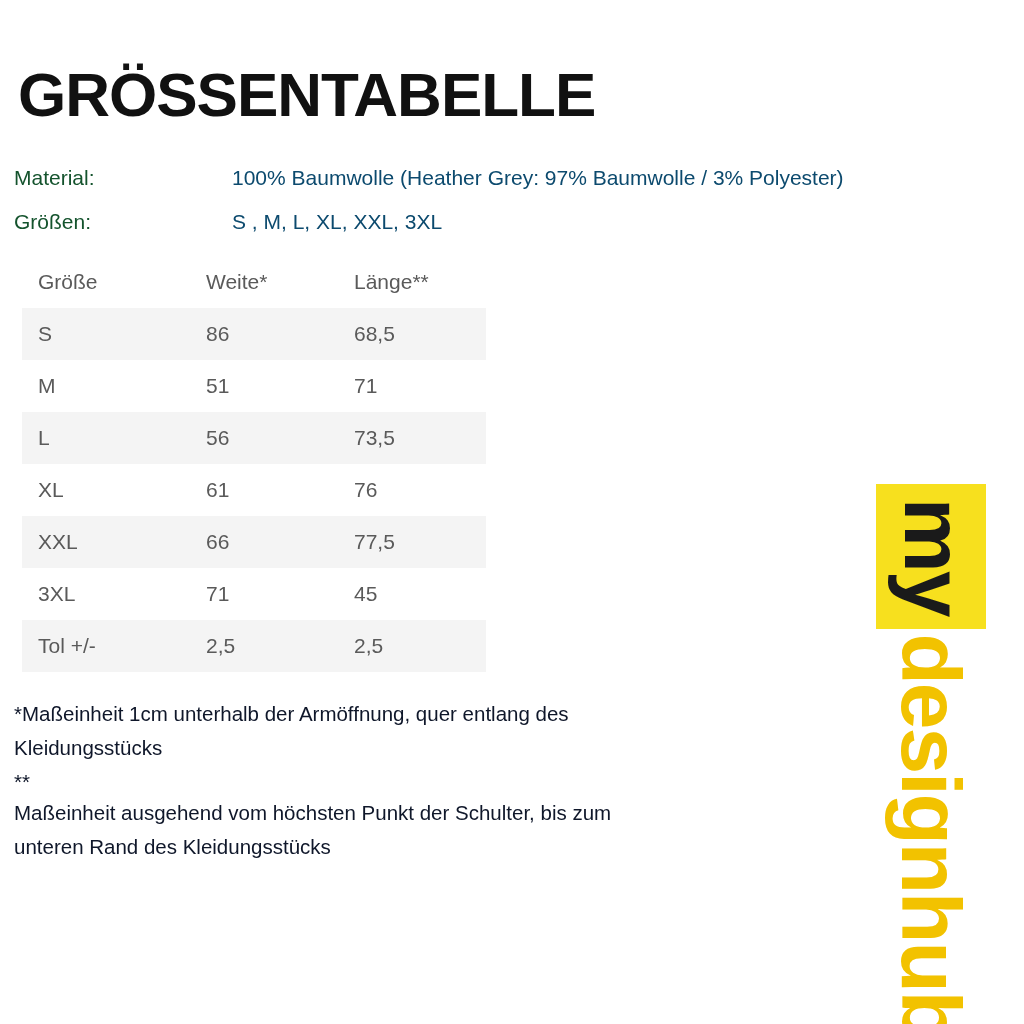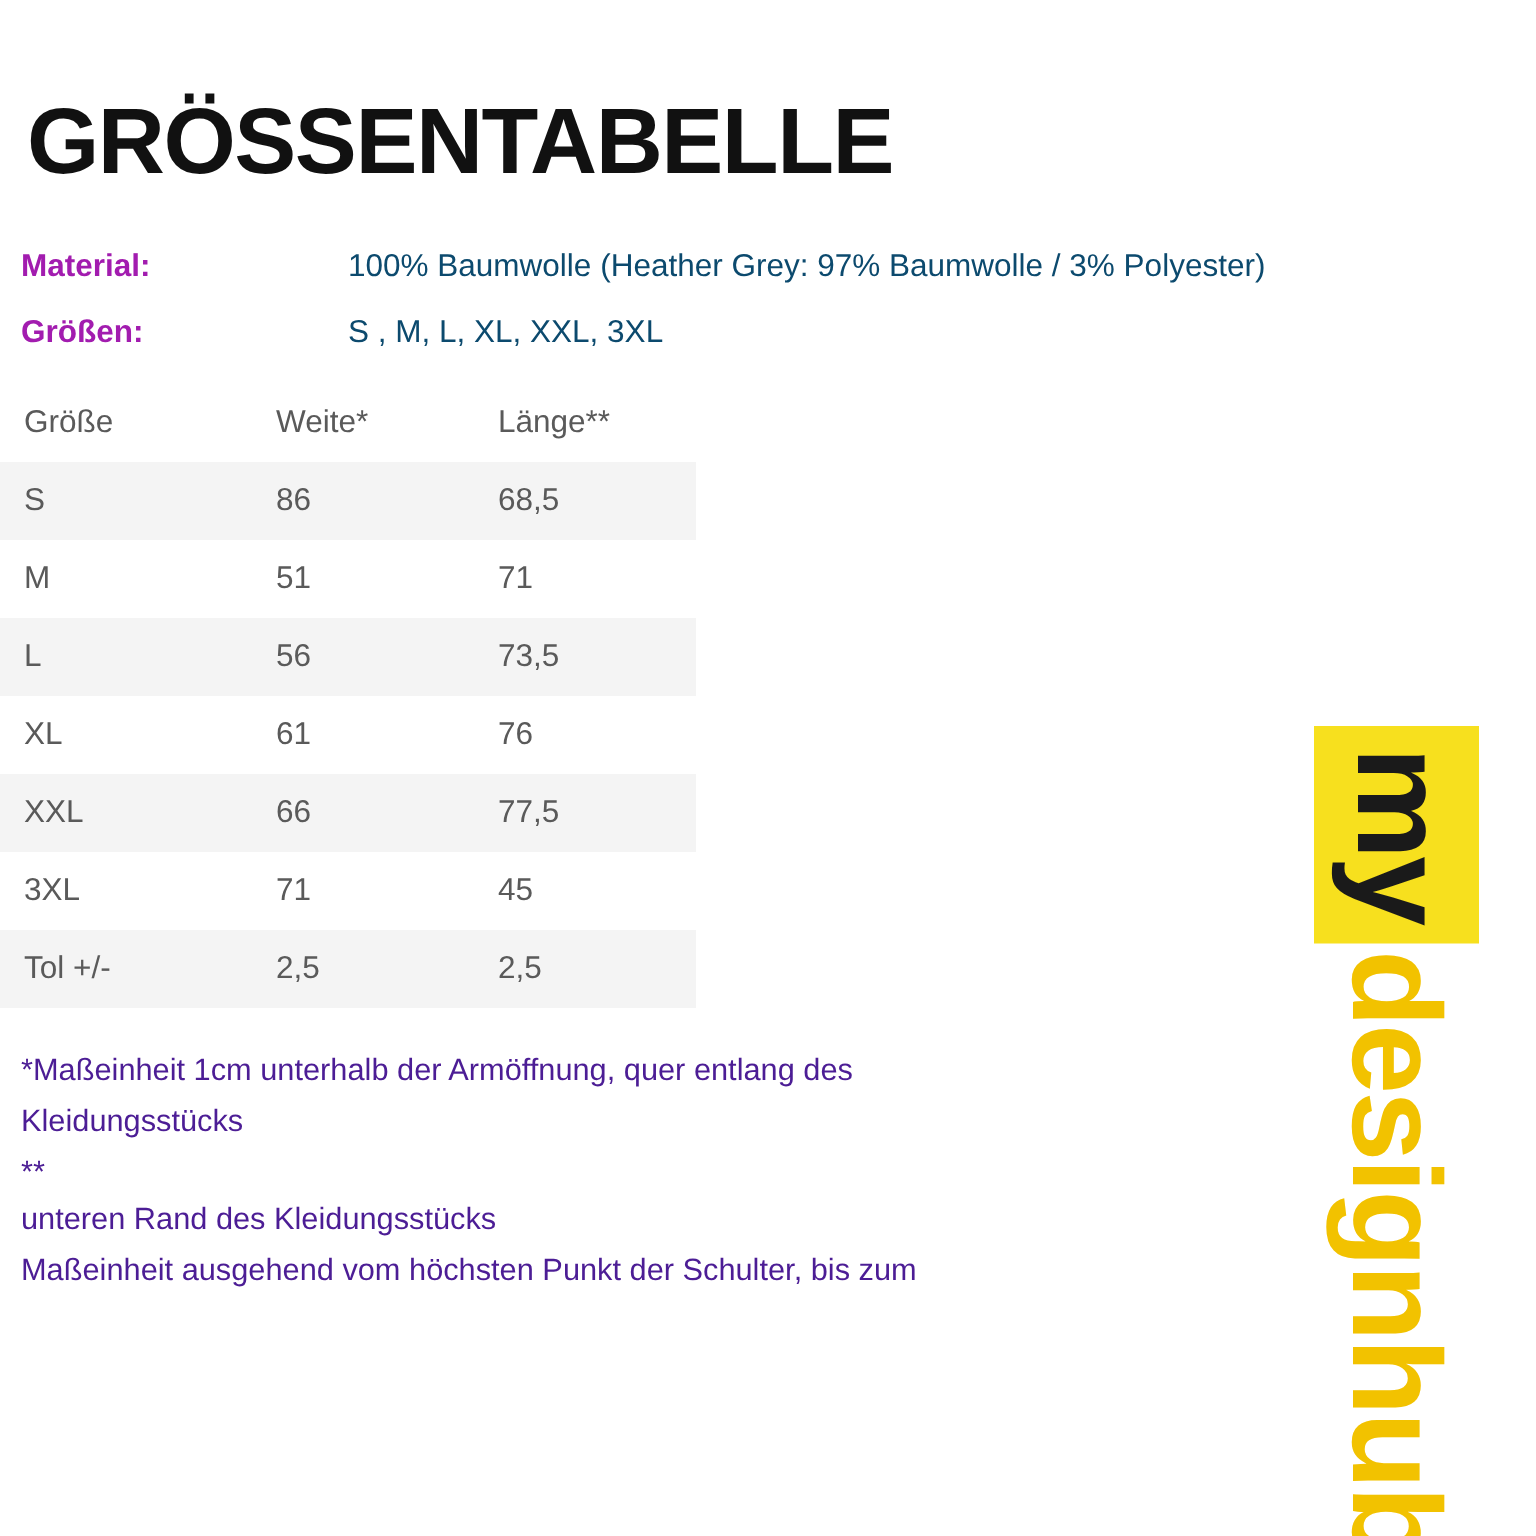--- a/index.html
+++ b/index.html
@@ -36,36 +36,37 @@
     table-layout: fixed;
   }
   .spec td {
     font-size: 21px;
     color: #0c4a6e;
     padding: 10px 14px;
     vertical-align: middle;
   }
   .spec td.label {
     width: 190px;
-    font-weight: bold;
-    color: #a21caf;
+    font-weight: normal;
+    color: #14532d;
   }
   .spec tr.shaded td {
     background: #f4f4f4;
   }
   .spec td.multi {
     line-height: 1.45;
   }
 
   
   .sizes {
     margin-top: 12px;
     width: 860px;
     border-collapse: collapse;
     table-layout: fixed;
+    margin-left: 22px;
   }
   .sizes td {
     font-size: 21px;
     color: #5a5a5a;
     padding: 14px 16px;
     vertical-align: middle;
   }
   .sizes col.c1 { width: 168px; }
   .sizes col.c2 { width: 148px; }
   .sizes col.c3 { width: 148px; }
@@ -75,21 +76,21 @@
   }
   .sizes td.spacer { background: #ffffff !important; }
 
   
   .notes {
     margin-top: 26px;
     padding-left: 14px;
     width: 760px;
     font-size: 20.5px;
     line-height: 1.55;
-    color: #4c1d95;
+    color: #0f172a;
   }
   .notes p { margin: 0 0 2px 0; }
   .notes p.tight { margin: 0; }
 
   
   .logo {
     position: absolute;
     right: 8px;
     bottom: 0px;
     width: 170px;
@@ -201,22 +202,22 @@
       <td class="cell">2,5</td>
       <td class="spacer"></td>
     </tr>
   </tbody>
 </table>
 
 <div class="notes">
   <p>*Maßeinheit 1cm unterhalb der Armöffnung, quer entlang des</p>
   <p>Kleidungsstücks</p>
   <p class="tight">**</p>
+  <p>Maßeinheit ausgehend vom höchsten Punkt der Schulter, bis zum</p>
   <p>unteren Rand des Kleidungsstücks</p>
-  <p>Maßeinheit ausgehend vom höchsten Punkt der Schulter, bis zum</p>
 </div>
 
 <div class="logo">
   <div class="logo-inner">
     <span class="logo-my">my</span>
     <span class="logo-rest">designhub</span>
   </div>
 </div>
 
 </body></html>

